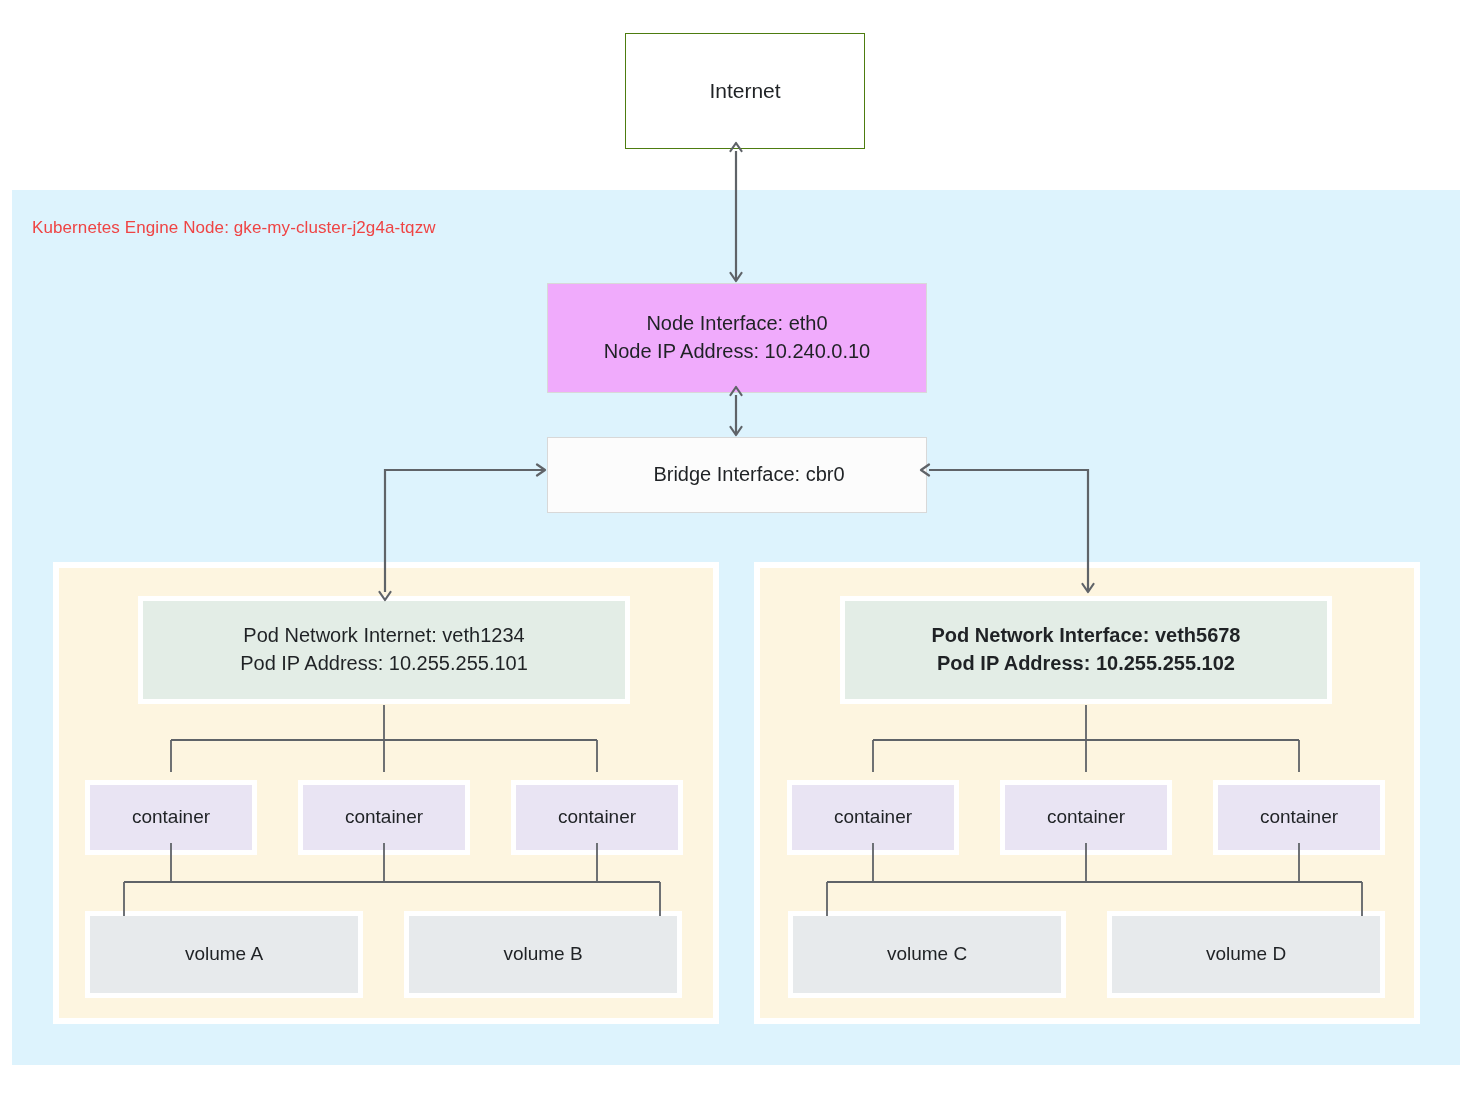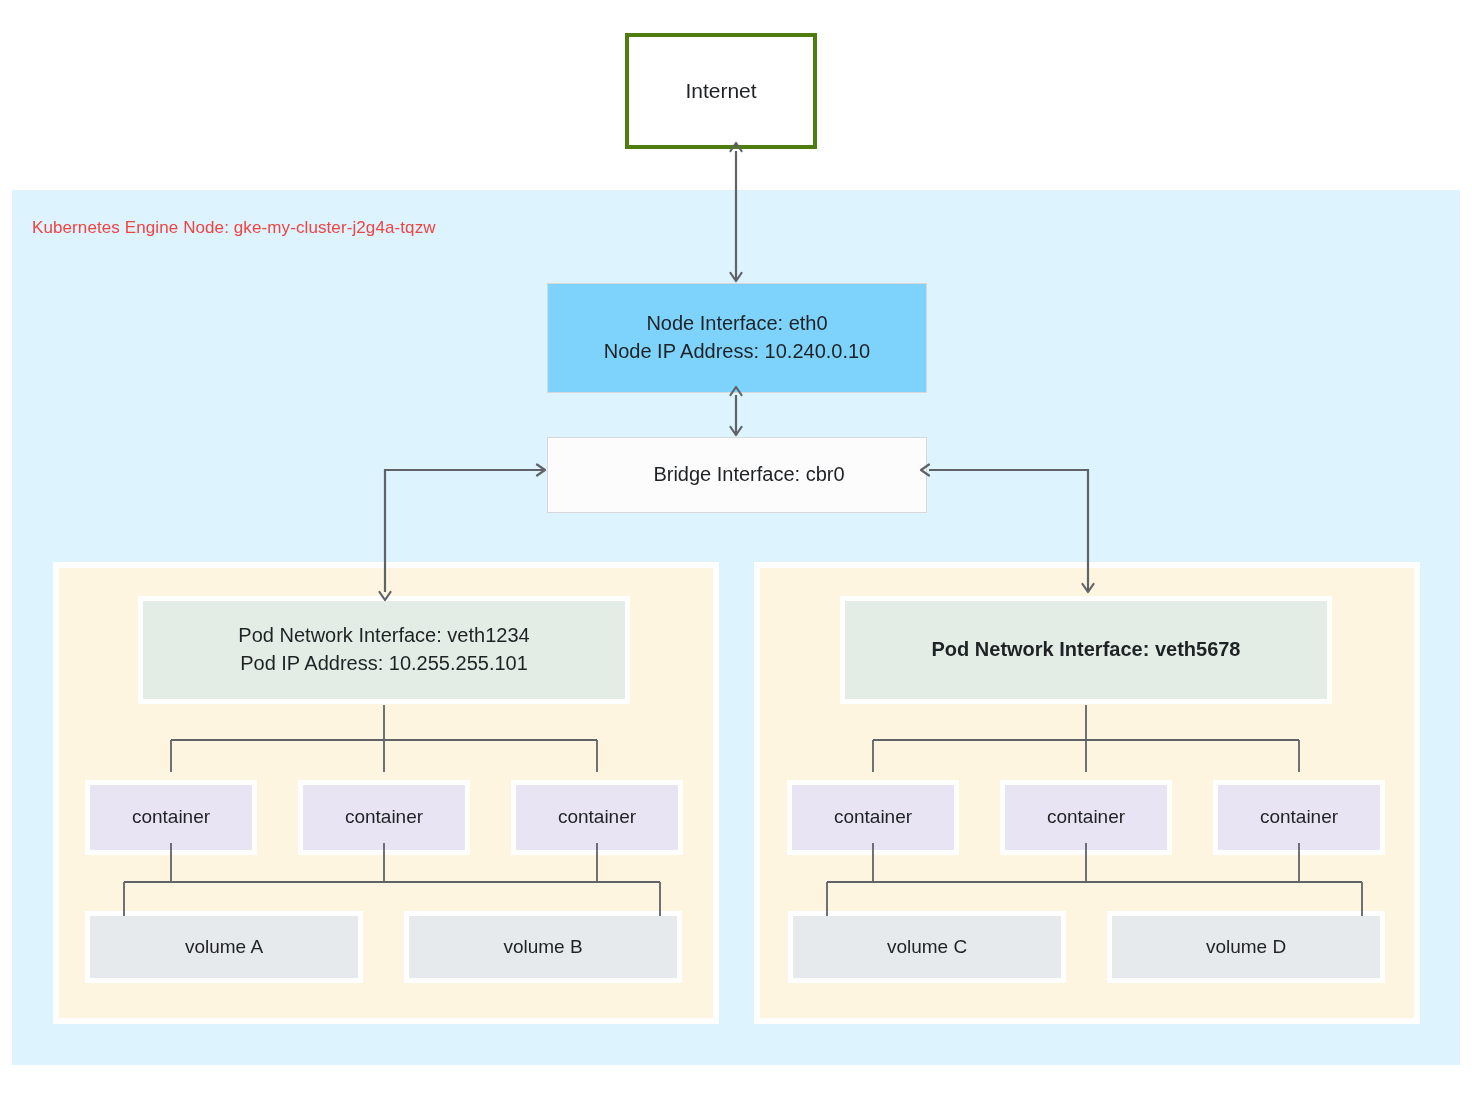--- a/index.html
+++ b/index.html
@@ -34,23 +34,23 @@
     color: #1f2225;
     line-height: 1.38;
     z-index: 3;
   }
   .box .lines { width: 100%; }
   .box .line { display: block; }
 
   
   #internet-box {
     left: 625px; top: 33px;
-    width: 192px; height: 116px;
+    width: 240px; height: 116px;
     background: #ffffff;
-    border: 4px solid #4d7c0f;
+    border: 1px solid #4d7c0f;
     font-size: 21px;
   }
 
   
   #node-region {
     position: absolute;
     left: 12px; top: 190px;
     width: 1448px; height: 875px;
     background: #ddf3fd;
     z-index: 1;
@@ -61,21 +61,21 @@
     font-size: 17px;
     color: #ef4444;
     letter-spacing: 0.1px;
     z-index: 2;
     white-space: nowrap;
   }
 
   #node-interface-box {
     left: 547px; top: 283px;
     width: 380px; height: 110px;
-    background: #7dd3fc;
+    background: #f0abfc;
     border: 1px solid #d8d8d8;
     font-size: 20px;
   }
 
   #bridge-box {
     left: 547px; top: 437px;
     width: 380px; height: 76px;
     background: #fcfcfc;
     border: 1px solid #d8d8d8;
     font-size: 20px;
@@ -113,21 +113,21 @@
     height: 75px;
     margin-top: 10px;
   }
 
   
   .volume-box {
     background: #e7eaec;
     border: 5px solid #ffffff;
     font-size: 19px;
     width: 278px;
-    height: 72px;
+    height: 87px;
   }
 </style>
 </head>
 <body>
 
 <div id="canvas">
 
   <div id="node-region"></div>
   <div id="node-region-label">Kubernetes Engine Node: gke-my-cluster-j2g4a-tqzw</div>
 
@@ -216,28 +216,29 @@
   </div>
 
   <div class="box" id="bridge-box">
     <span class="lines">
       <span class="line">Bridge Interface: cbr0</span>
     </span>
   </div>
 
   <div class="box pod-iface-box" id="pod-iface-0">
     <span class="lines">
-      <span class="line">Pod Network Interface: veth1234</span>
+      <span class="line">Pod Network Internet: veth1234</span>
       <span class="line">Pod IP Address: 10.255.255.101</span>
     </span>
   </div>
 
   <div class="box pod-iface-box" id="pod-iface-1">
     <span class="lines">
       <span class="line">Pod Network Interface: veth5678</span>
+      <span class="line">Pod IP Address: 10.255.255.102</span>
     </span>
   </div>
 
   <div class="box container-box" style="left:85px;  top:770px;">
     <span class="lines">
         <span class="line">container</span>
       </span>
   </div>
   <div class="box container-box" style="left:298px; top:770px;">
     <span class="lines">

